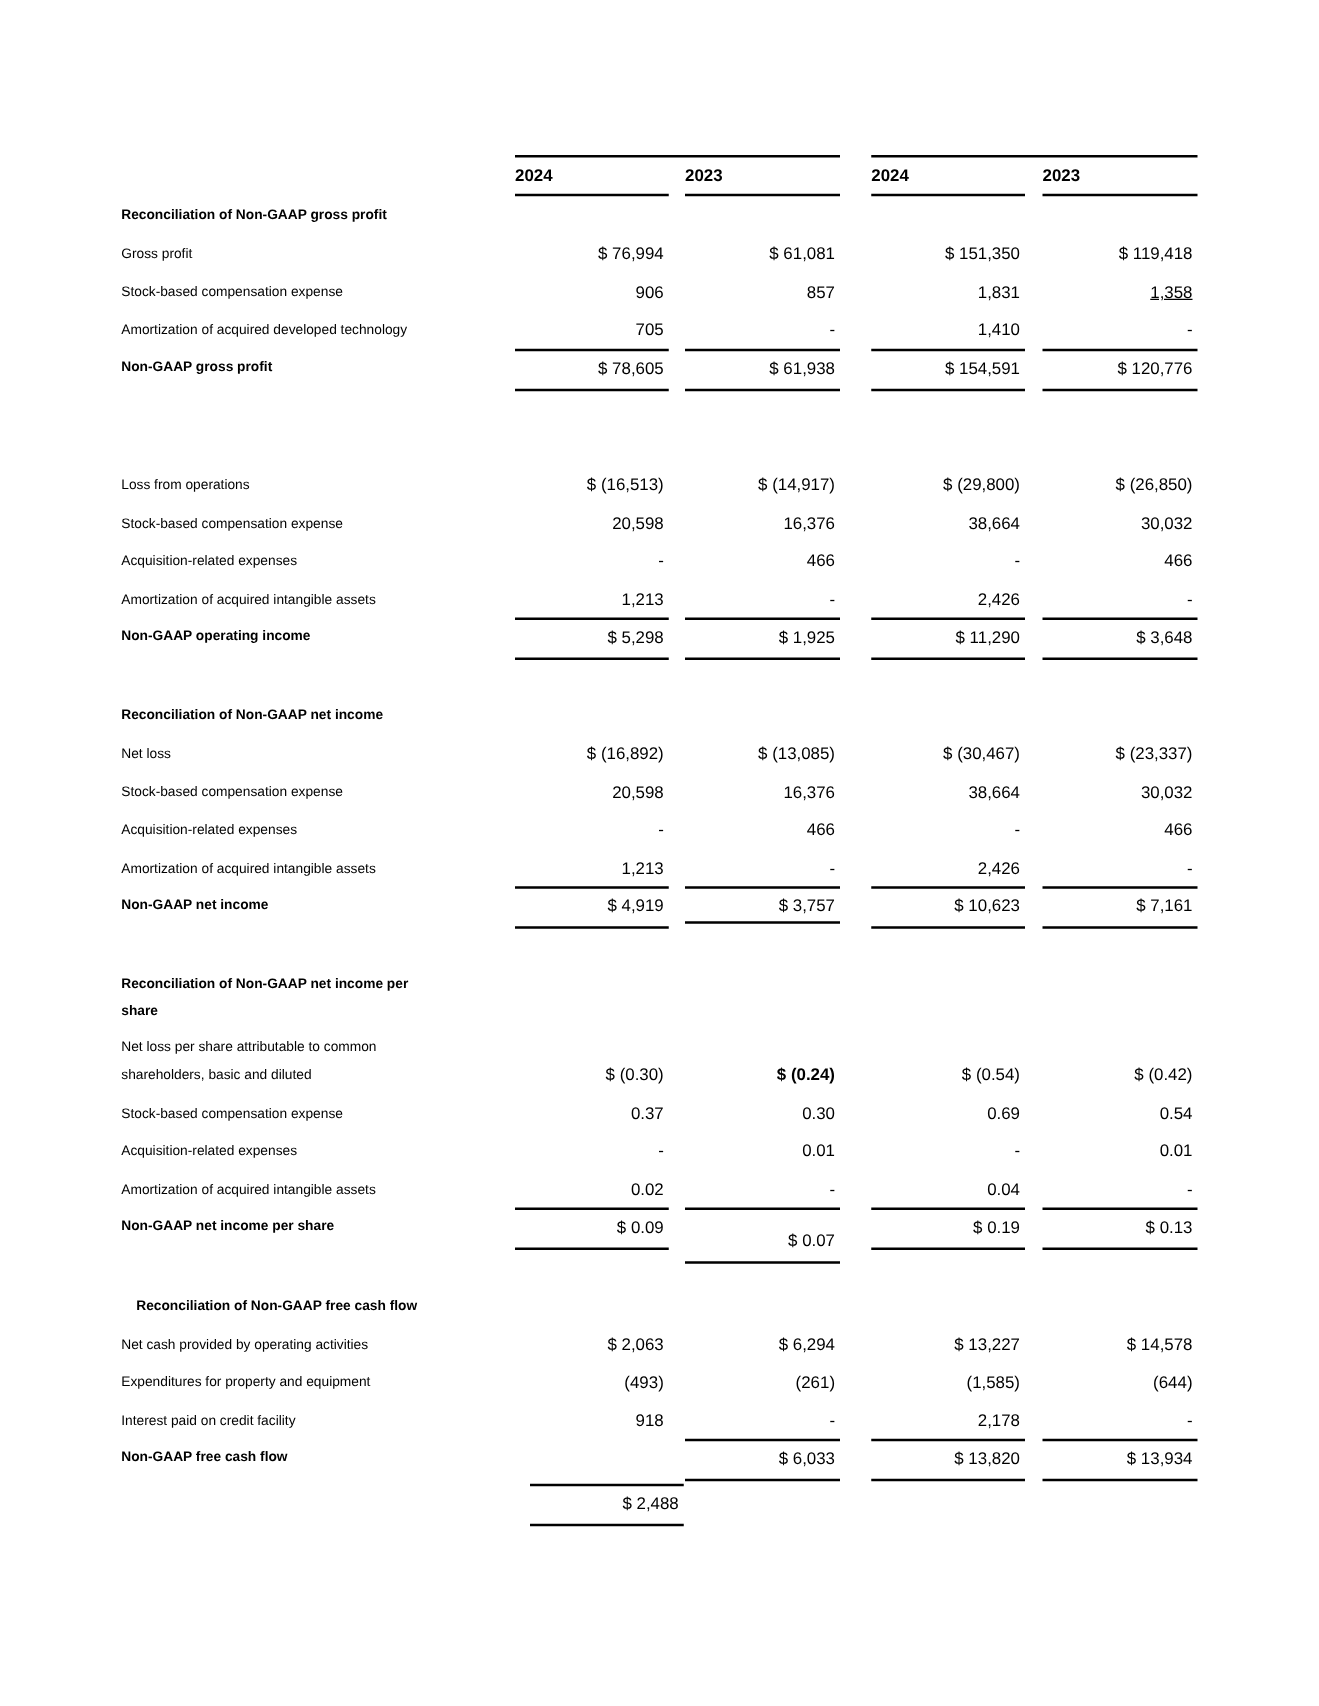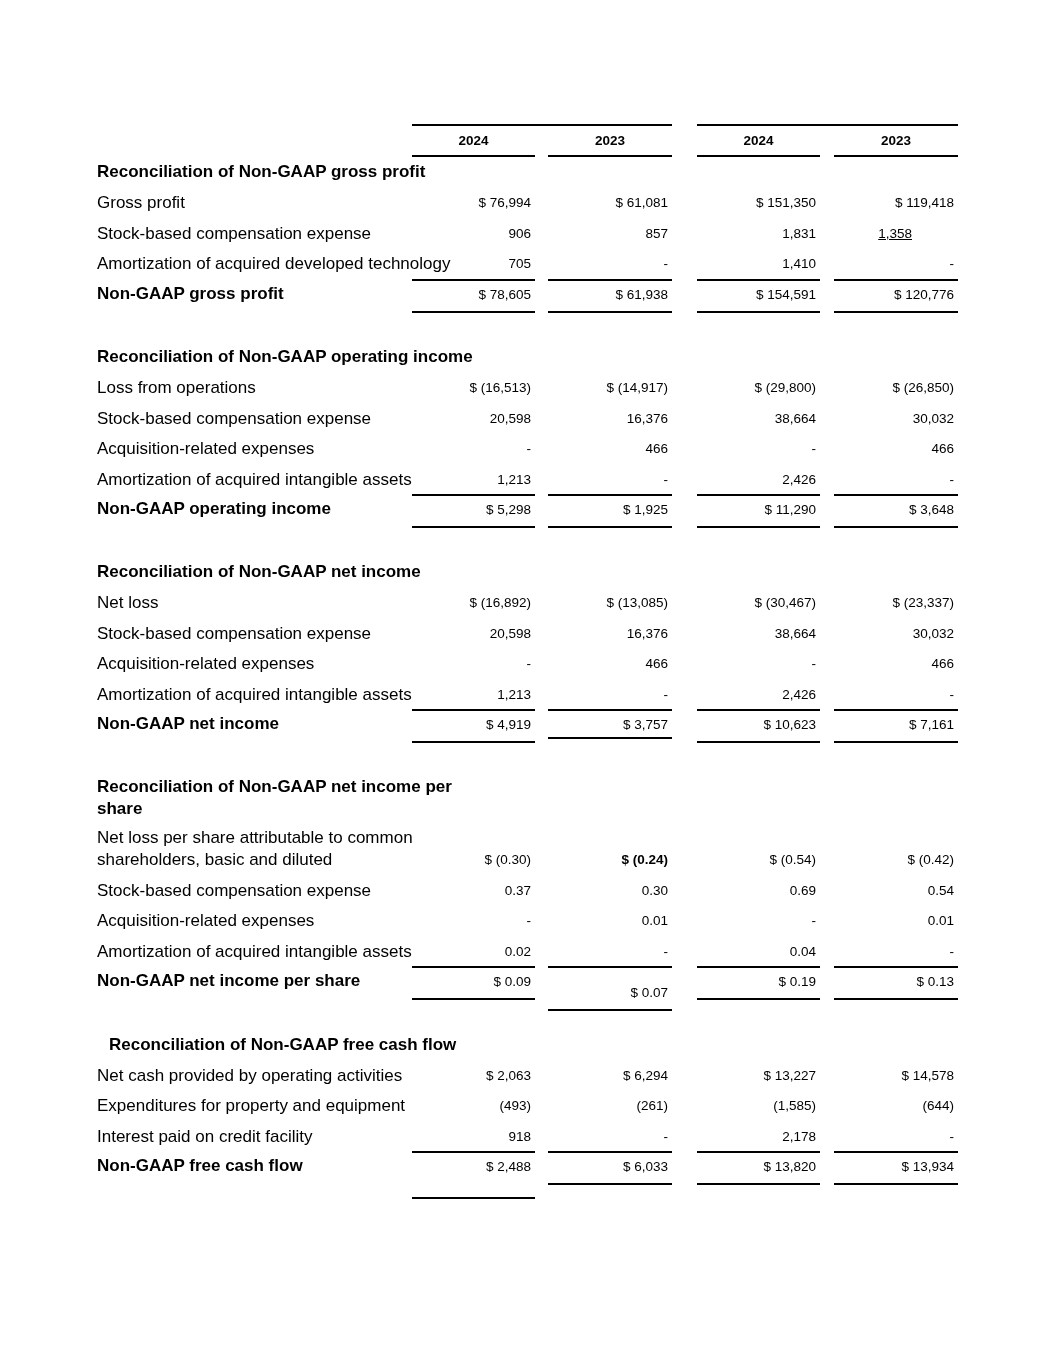--- a/index.html
+++ b/index.html
@@ -1,21 +1,21 @@
 <!DOCTYPE html>
 <html><head>
 <meta charset="utf-8">
 <style>
   html, body { margin: 0; padding: 0; background: #ffffff; }
   body { width: 1055px; height: 1365px; position: relative; font-family: "Liberation Sans", sans-serif; color: #000; }
   .page { position: absolute; left: 0; top: 0; width: 1055px; height: 1365px; }
   .hdr-top { position: absolute; top: 124px; height: 2px; background: #000; }
-  .hdr-cell { position: absolute; top: 126px; height: 29px; border-bottom: 2px solid #000; font-weight: bold; font-size: 13.5px; text-align: center; line-height: 29px; }
+  .hdr-cell { position: absolute; top: 126px; height: 29px; border-bottom: 2px solid #000; font-weight: bold; font-size: 13.5px; text-align: left; line-height: 29px; }
   .row { position: absolute; left: 0; width: 1055px; height: 31px; }
-  .label { position: absolute; left: 97px; font-size: 17px; line-height: 22px; white-space: nowrap; }
+  .label { position: absolute; left: 97px; font-size: 11px; line-height: 22px; white-space: nowrap; }
   .label.bold { font-weight: bold; }
   .cell { position: absolute; font-size: 13.5px; text-align: right; line-height: 22px; padding-right: 4px; box-sizing: border-box; }
   .total-line-top { border-top: 2px solid #000; }
   .total-line-bottom { border-bottom: 2px solid #000; }
 </style>
 </head>
 <body>
 
 <div class="page">
 
@@ -33,38 +33,37 @@
     <div class="cell" style="left:412px;width:123px;">$ 76,994</div>
     <div class="cell" style="left:548px;width:124px;">$ 61,081</div>
     <div class="cell" style="left:697px;width:123px;">$ 151,350</div>
     <div class="cell" style="left:834px;width:124px;">$ 119,418</div>
   </div>
   <div class="row" style="top:223px;">
     <div class="label">Stock-based compensation expense</div>
     <div class="cell" style="left:412px;width:123px;">906</div>
     <div class="cell" style="left:548px;width:124px;">857</div>
     <div class="cell" style="left:697px;width:123px;">1,831</div>
-    <div class="cell" style="left:792px;width:124px;text-decoration:underline;">1,358</div>
+    <div class="cell" style="left:834px;width:124px;text-decoration:underline;">1,358</div>
   </div>
   <div class="row" style="top:253px;">
     <div class="label">Amortization of acquired developed technology</div>
     <div class="cell" style="left:412px;width:123px;">705</div>
     <div class="cell" style="left:548px;width:124px;">-</div>
     <div class="cell" style="left:697px;width:123px;">1,410</div>
     <div class="cell" style="left:834px;width:124px;">-</div>
   </div>
   <div class="row" style="top:279px;">
     <div class="label bold" style="top:4px;">Non-GAAP gross profit</div>
     <div class="cell total-line-top total-line-bottom" style="left:412px;width:123px;padding-top:3px;padding-bottom:5px;">$ 78,605</div>
     <div class="cell total-line-top total-line-bottom" style="left:548px;width:124px;padding-top:3px;padding-bottom:5px;">$ 61,938</div>
     <div class="cell total-line-top total-line-bottom" style="left:697px;width:123px;padding-top:3px;padding-bottom:5px;">$ 154,591</div>
     <div class="cell total-line-top total-line-bottom" style="left:834px;width:124px;padding-top:3px;padding-bottom:5px;">$ 120,776</div>
   </div>
 
-  <div class="label bold" style="top:346px;">Reconciliation of Non-GAAP operating income</div>
 
   <div class="row" style="top:377px;">
     <div class="label">Loss from operations</div>
     <div class="cell" style="left:412px;width:123px;">$ (16,513)</div>
     <div class="cell" style="left:548px;width:124px;">$ (14,917)</div>
     <div class="cell" style="left:697px;width:123px;">$ (29,800)</div>
     <div class="cell" style="left:834px;width:124px;">$ (26,850)</div>
   </div>
   <div class="row" style="top:408px;">
     <div class="label">Stock-based compensation expense</div>
@@ -191,19 +190,19 @@
   </div>
   <div class="row" style="top:1126px;">
     <div class="label">Interest paid on credit facility</div>
     <div class="cell" style="left:412px;width:123px;">918</div>
     <div class="cell" style="left:548px;width:124px;">-</div>
     <div class="cell" style="left:697px;width:123px;">2,178</div>
     <div class="cell" style="left:834px;width:124px;">-</div>
   </div>
   <div class="row" style="top:1151px;">
     <div class="label bold" style="top:4px;">Non-GAAP free cash flow</div>
-    <div class="cell total-line-top total-line-bottom" style="left:412px;width:123px;padding-top:3px;padding-bottom:19px;">$ 2,488</div>
+    <div class="cell total-line-top total-line-bottom" style="left:424px;width:123px;padding-top:3px;padding-bottom:5px;margin-top:36px;">$ 2,488</div>
     <div class="cell total-line-top total-line-bottom" style="left:548px;width:124px;padding-top:3px;padding-bottom:5px;">$ 6,033</div>
     <div class="cell total-line-top total-line-bottom" style="left:697px;width:123px;padding-top:3px;padding-bottom:5px;">$ 13,820</div>
     <div class="cell total-line-top total-line-bottom" style="left:834px;width:124px;padding-top:3px;padding-bottom:5px;">$ 13,934</div>
   </div>
 
 </div>
 
 </body></html>

